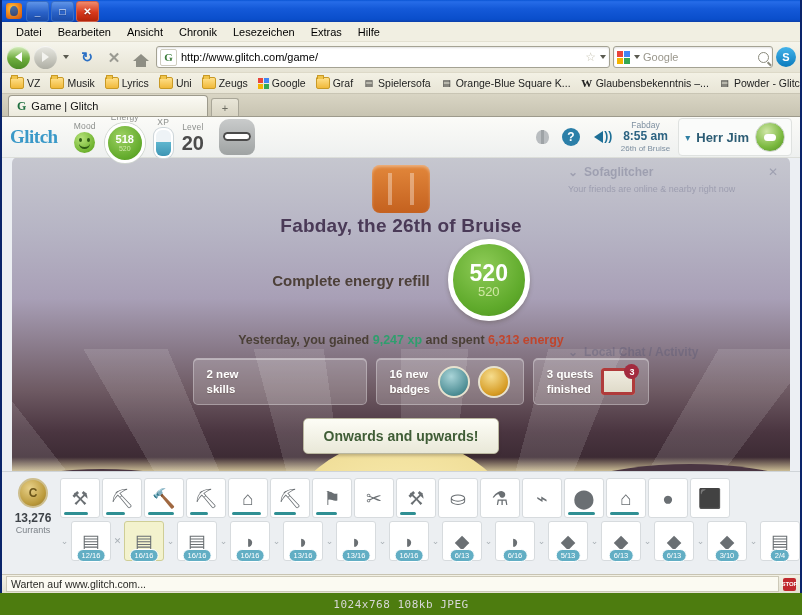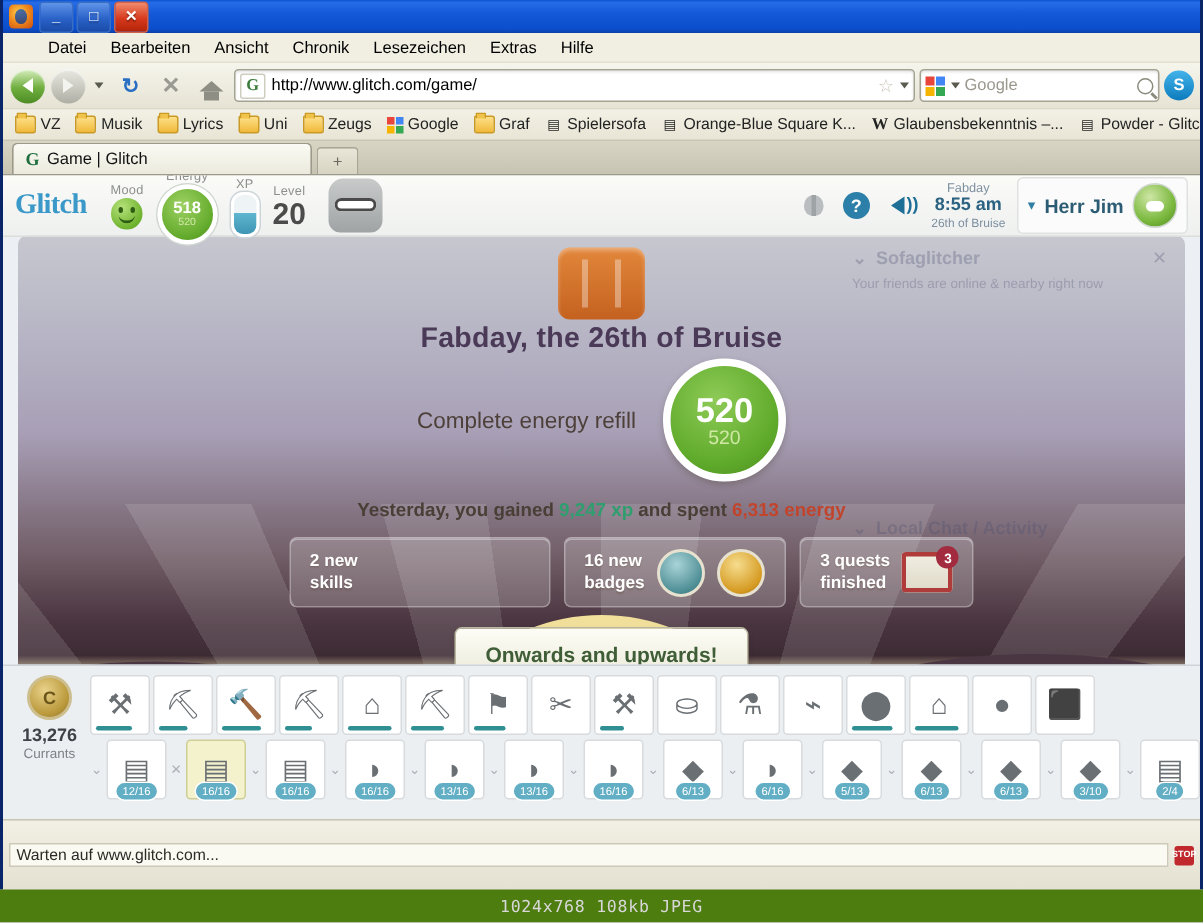--- a/index.html
+++ b/index.html
@@ -16,21 +16,21 @@
   .tb-icon:after{content:"";position:absolute;left:4px;top:3px;width:8px;height:10px;border-radius:50% 50% 45% 45%;
                  background:linear-gradient(180deg,#2b5fb5,#1b3f86);opacity:.85;}
   .tb-title{font-size:11px;font-weight:bold;text-shadow:1px 1px 1px rgba(0,0,0,.55);flex:1 1 auto;white-space:nowrap;overflow:hidden;}
   .tb-buttons{display:flex;gap:2px;align-items:center;}
   .tb-btn{width:21px;height:19px;border:1px solid #3a6ec4;border-radius:3px;color:#fff;font-size:10px;font-weight:bold;
           display:flex;align-items:center;justify-content:center;
           background:linear-gradient(180deg,#5f94e8,#2a62c8 55%,#1a4ba8);text-shadow:0 1px 1px rgba(0,0,0,.4);}
   .tb-btn.close{background:linear-gradient(180deg,#f08a6c,#d7391c 55%,#b32409);border-color:#d0624a;}
 
   
-  .menubar{height:19px;flex:0 0 19px;background:#f1efe2;display:flex;align-items:center;padding-left:22px;
+  .menubar{height:19px;flex:0 0 19px;background:#f1efe2;display:flex;align-items:center;padding-left:6px;
            border-bottom:1px solid #e3e0d1;}
   .menu-item{font-size:11px;color:#000;padding:2px 8px;white-space:nowrap;}
 
   
   .navbar{height:30px;flex:0 0 30px;background:linear-gradient(180deg,#f6f5ec,#e6e3d4);
           display:flex;align-items:center;padding:0 4px;gap:3px;border-bottom:1px solid #ddd9c8;}
   .nav-btn{width:24px;height:24px;display:flex;align-items:center;justify-content:center;position:relative;}
   .circ{width:23px;height:23px;border-radius:50%;display:flex;align-items:center;justify-content:center;
         background:linear-gradient(180deg,#d9efc0,#6fae3e 55%,#4d8c25);box-shadow:inset 0 1px 1px rgba(255,255,255,.7);}
   .circ.grey{background:linear-gradient(180deg,#e9e9e3,#c9c9c0 55%,#aeaea4);}
@@ -136,21 +136,21 @@
   .content{position:absolute;left:0;right:0;top:0;text-align:center;}
   .scroll-ico{width:74px;height:62px;margin:2px auto -6px;position:relative;}
   .scroll-ico i{position:absolute;left:8px;top:6px;width:58px;height:48px;border-radius:8px;
                 background:linear-gradient(180deg,#e2873b,#c4611f);box-shadow:inset 0 2px 3px rgba(255,255,255,.35);}
   .scroll-ico i:before,.scroll-ico i:after{content:"";position:absolute;top:8px;width:4px;height:32px;background:rgba(255,255,255,.35);}
   .scroll-ico i:before{left:16px;} .scroll-ico i:after{right:16px;}
   .sub-date{font-size:19px;font-weight:bold;color:#4a3a57;letter-spacing:.2px;}
   .big-title{font-size:68px;font-weight:bold;color:#fff;line-height:.92;margin:2px 0 0;letter-spacing:1px;
              text-shadow:0 3px 0 rgba(80,60,70,.28),0 5px 9px rgba(60,40,50,.33);}
   .refill-row{display:flex;align-items:center;justify-content:center;gap:18px;margin-top:2px;}
-  .refill-txt{font-size:15px;font-weight:normal;color:#4d4039;}
+  .refill-txt{font-size:15px;font-weight:bold;color:#4d4039;}
   .big-energy{width:72px;height:72px;border-radius:50%;background:radial-gradient(circle at 42% 32%,#8ecb57,#5faa2b 65%,#4b8f1f);
               border:5px solid #fff;box-shadow:0 2px 4px rgba(70,60,40,.3);display:flex;flex-direction:column;
               align-items:center;justify-content:center;line-height:1.05;}
   .big-energy b{font-size:23px;color:#fff;font-weight:bold;}
   .big-energy s{font-size:13px;color:#cfe8a3;text-decoration:none;}
   .yline{font-size:12.5px;font-weight:bold;color:#4a3f36;margin-top:12px;}
   .yline .xp{color:#2f9e6e;} .yline .en{color:#c0452c;}
   .cards{display:flex;justify-content:center;gap:9px;margin-top:11px;margin-left:40px;}
   .card{background:rgba(255,255,255,.20);border:1px solid rgba(255,255,255,.30);border-radius:5px;height:45px;
         display:flex;align-items:center;gap:8px;padding:0 13px;box-shadow:inset 0 1px 0 rgba(255,255,255,.35);}
@@ -180,21 +180,21 @@
         display:flex;align-items:center;justify-content:center;flex:0 0 38px;}
   .slot.sel{background:#f3f2cd;border-color:#cfce96;}
   .dur{position:absolute;left:3px;right:3px;bottom:2px;height:3px;border-radius:2px;background:#2f8f93;}
   .cap{position:absolute;left:50%;bottom:-2px;transform:translateX(-50%);background:#62aec4;color:#fff;font-size:7.5px;
        border-radius:7px;padding:1px 4px;white-space:nowrap;border:1px solid #fff;}
   .arrow-m{width:9px;flex:0 0 9px;text-align:center;color:#a9b0b6;font-size:9px;}
   .ti{font-size:19px;line-height:1;color:#6a6f73;}
 
   
   .statusbar{height:18px;flex:0 0 18px;background:linear-gradient(180deg,#f2f0e4,#e4e1d2);border-top:1px solid #c8c4b3;
-             display:flex;align-items:center;padding:14px 4px;}
+             display:flex;align-items:center;padding:0 4px;}
   .st-txt{flex:1 1 auto;font-size:10.5px;color:#2a2a26;background:#fbfaf2;border:1px solid #cdc9b8;height:14px;
           display:flex;align-items:center;padding:0 4px;}
   .stop{width:13px;height:13px;border-radius:2px;background:#c0282d;color:#fff;font-size:6px;font-weight:bold;
         display:flex;align-items:center;justify-content:center;margin-left:4px;}
   
   .footer{height:22px;flex:0 0 22px;background:#4d7c0f;color:#d8d8d8;display:flex;align-items:center;justify-content:center;
           font-family:"DejaVu Sans Mono",monospace;font-size:11px;letter-spacing:.5px;}
 </style>
 </head>
 <body>

